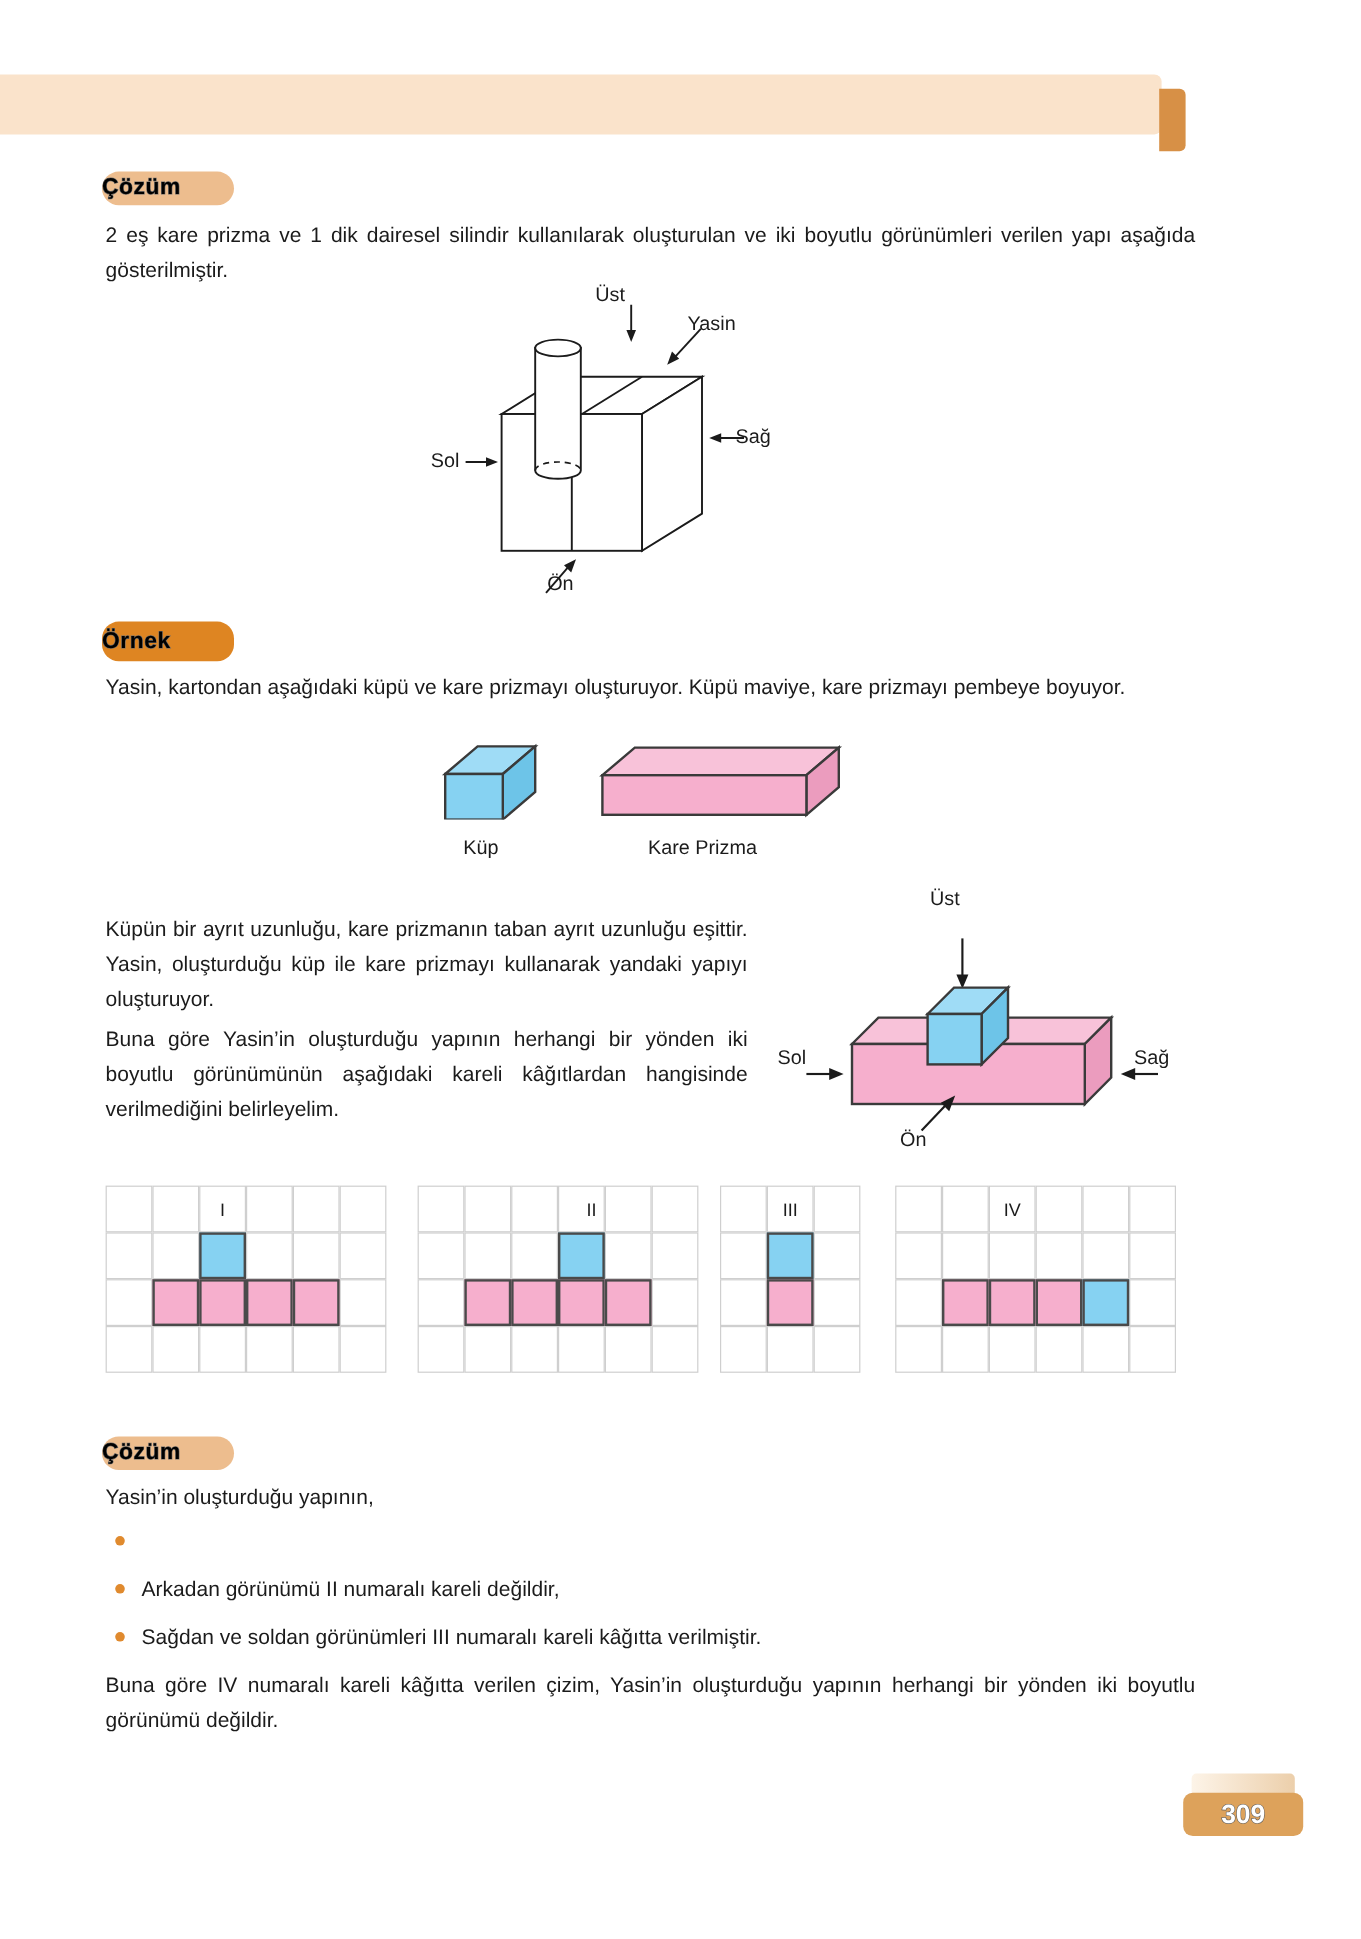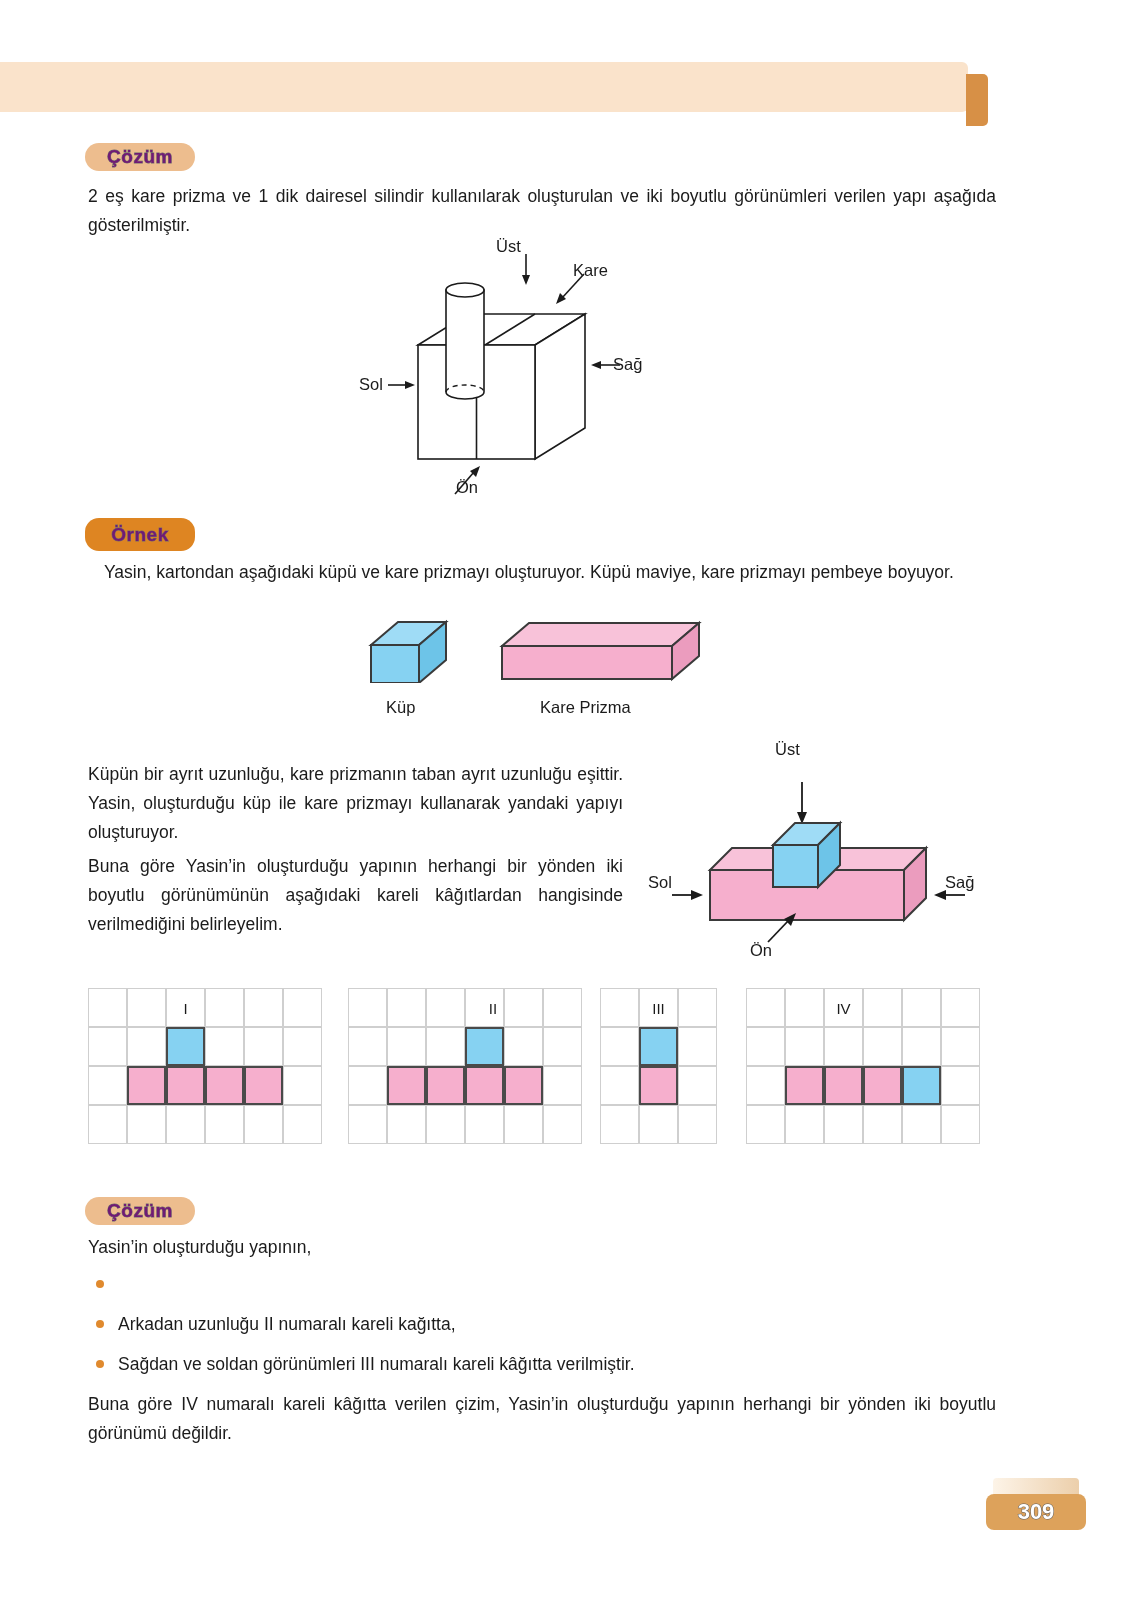--- a/index.html
+++ b/index.html
@@ -36,26 +36,25 @@
     background: #d79046;
     border-top-right-radius: 5px;
     border-bottom-right-radius: 5px;
   }
 
   
   .badge {
     position: absolute;
     display: flex;
     align-items: center;
-    justify-content: center;
     border-radius: 14px;
     font-weight: bold;
     font-size: 19px;
     letter-spacing: 0.5px;
-    color: #701a75;
+    color: #000000;
     -webkit-text-stroke: 0.9px #6d6d6d;
     paint-order: stroke fill;
   }
   .badge-cozum {
     background: #edbd8e;
   }
   .badge-ornek {
     background: #de8522;
   }
 
@@ -184,30 +183,30 @@
     <polygon points="241,133 251,129 251,137" fill="#1b1b1b"></polygon>
 
     <line x1="38" y1="153" x2="58" y2="153" stroke="#1b1b1b" stroke-width="1.6"></line>
     <polygon points="65,153 55,149 55,157" fill="#1b1b1b"></polygon>
 
     <line x1="105" y1="262" x2="124" y2="240" stroke="#1b1b1b" stroke-width="1.6"></line>
     <polygon points="130,234 126,245 120,239" fill="#1b1b1b"></polygon>
   </svg>
 </div>
 <div class="fig-label" style="left:496px; top:237px;">Üst</div>
-<div class="fig-label" style="left:573px; top:261px;">Kare</div>
+<div class="fig-label" style="left:573px; top:261px;">Yasin</div>
 <div class="fig-label" style="left:613px; top:355px;">Sağ</div>
 <div class="fig-label" style="left:359px; top:375px;">Sol</div>
 <div class="fig-label" style="left:456px; top:478px;">Ön</div>
 
 <div class="badge badge-ornek" style="left:85px; top:518px; width:110px; height:33px;">
   <span>Örnek</span>
 </div>
 
-<div class="para justify" style="left:104px; top:558px; width:908px;">Yasin, kartondan aşağıdaki küpü ve kare prizmayı oluşturuyor. Küpü maviye, kare prizmayı pembeye boyuyor.</div>
+<div class="para justify" style="left:88px; top:558px; width:908px;">Yasin, kartondan aşağıdaki küpü ve kare prizmayı oluşturuyor. Küpü maviye, kare prizmayı pembeye boyuyor.</div>
 
 <div style="position:absolute; left:360px; top:608px; width:350px; height:75px;">
   <svg width="350" height="75" viewBox="0 0 350 75">
 
     <polygon points="11,37 38,14 86,14 59,37" fill="#9fdcf6" stroke="#3a3a3a" stroke-width="2"></polygon>
     <polygon points="59,37 86,14 86,52 59,75" fill="#6dc4e8" stroke="#3a3a3a" stroke-width="2"></polygon>
     <rect x="11" y="37" width="48" height="38" fill="#86d2f2" stroke="#3a3a3a" stroke-width="2"></rect>
 
     <polygon points="142,38 169,15 339,15 312,38" fill="#f8c2d9" stroke="#3a3a3a" stroke-width="2"></polygon>
     <polygon points="312,38 339,15 339,48 312,71" fill="#eb9cbe" stroke="#3a3a3a" stroke-width="2"></polygon>
@@ -373,21 +372,21 @@
   <span>Çözüm</span>
 </div>
 
 <div class="para" style="left:88px; top:1233px; width:900px;">Yasin’in oluşturduğu yapının,</div>
 
 <div class="bullet-row" style="left:96px; top:1270px; width:880px;">
   <span class="bullet-dot"></span>
 </div>
 <div class="bullet-row" style="left:96px; top:1310px; width:880px;">
   <span class="bullet-dot"></span>
-  <span>Arkadan uzunluğu II numaralı kareli kağıtta,</span>
+  <span>Arkadan görünümü II numaralı kareli değildir,</span>
 </div>
 <div class="bullet-row" style="left:96px; top:1350px; width:880px;">
   <span class="bullet-dot"></span>
   <span>Sağdan ve soldan görünümleri III numaralı kareli kâğıtta verilmiştir.</span>
 </div>
 
 <div class="para justify" style="left:88px; top:1390px; width:908px;">Buna göre IV numaralı kareli kâğıtta verilen çizim, Yasin’in oluşturduğu yapının herhangi bir yönden iki boyutlu görünümü değildir.</div>
 
 <div class="pagenum-tab"></div>
 <div class="pagenum">

